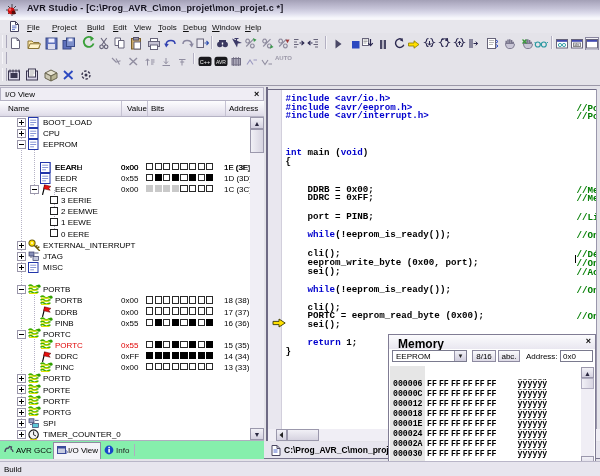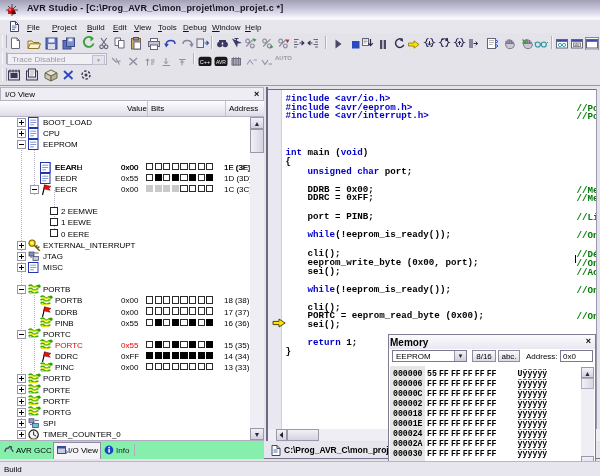--- a/index.html
+++ b/index.html
@@ -61,21 +61,21 @@
 .cl{position:absolute;left:18px;font-size:9.2px;line-height:9.2px;font-family:"Liberation Mono",monospace;font-weight:bold;color:#000;white-space:pre;}
 .kw{color:#0000cd;}
 .cm{position:absolute;left:309px;color:#007d00;font-size:9.2px;font-family:"Liberation Mono",monospace;font-weight:bold;white-space:pre;}
 #hscroll{position:absolute;left:3.5px;top:342px;width:332.5px;height:12px;background:#f0eef5;}
 #hthumb{position:absolute;left:19px;top:0;width:32px;height:12px;background:linear-gradient(to bottom,#f1f0f6,#d6d3e0);border:1px solid #9b98ac;box-sizing:border-box;}
 #edtabs{position:absolute;left:0px;top:355px;width:336px;height:15.5px;background:#e7e5ee;border-bottom:1.5px solid #77738c;}
 #edtabs span{position:absolute;left:20px;top:3px;font-size:8.5px;font-weight:bold;color:#000;}
 
 #memwin{left:388px;top:334px;width:208px;height:136.5px;background:#fff;border:1px solid #807c94;box-sizing:border-box;}
 #memtitle{position:absolute;left:0;top:0;width:100%;height:14px;background:linear-gradient(to bottom,#fbfbfd,#e9e7f0);}
-#memtitle b{position:absolute;left:1px;top:2px;font-size:10px;color:#000;}
+#memtitle b{position:absolute;left:9px;top:2px;font-size:12px;color:#000;}
 #memx{position:absolute;right:4px;top:1px;font-size:9px;font-weight:bold;color:#000;}
 #memcombo{position:absolute;left:3px;top:15px;width:75px;height:12px;background:#fff;border:1px solid #7a7a8e;box-sizing:border-box;font-size:8px;}
 #memcombo em{font-style:normal;position:absolute;left:3px;top:1px;color:#000;}
 #memcbtn{position:absolute;right:0;top:0;width:11px;height:10px;background:linear-gradient(to bottom,#f2f1f7,#cfccdc);border-left:1px solid #9a97ab;font-size:6px;text-align:center;line-height:10px;color:#222;}
 .mbtn{position:absolute;top:15px;height:12px;background:linear-gradient(to bottom,#fafafc,#dddae6);border:1px solid #8d8aa0;box-sizing:border-box;font-size:8px;text-align:center;line-height:11px;color:#000;}
 #memaddrlbl{position:absolute;left:137px;top:17px;font-size:8px;color:#000;}
 #memfield{position:absolute;left:171px;top:15px;width:33px;height:12px;background:#fff;border:1px solid #7a7a8e;box-sizing:border-box;font-size:8px;}
 #memfield em{font-style:normal;position:absolute;left:2px;top:1px;color:#000;}
 #memgrid{position:absolute;left:1px;top:31px;width:192px;height:104px;overflow:hidden;}
 #memacol{position:absolute;left:0;top:0;width:35px;height:104px;background:#e6e6e6;}
@@ -274,24 +274,20 @@
         <text x="7" y="9" font-size="3" fill="#333" text-anchor="middle">abc</text>
       </svg></div>
     <div class="ic" style="left:585.0px;top:2.5px;width:14px;height:13px"><svg width="14" height="13" viewBox="0 0 14 13">
         <rect x="0.5" y="0.5" width="13" height="12.5" fill="#f4f3f8" stroke="#8a87a0"></rect>
         <rect x="1.5" y="2.5" width="11" height="8.5" fill="#fff" stroke="#67647a"></rect>
         <rect x="2" y="3" width="10" height="1.8" fill="#4048b0"></rect>
       </svg></div>
   </div>
 <div class="abs tbrow" id="tb2">
     <div class="grip" style="top:1px;height:12px"></div>
-    <div style="position:absolute;left:7px;top:1.5px;width:100px;height:12px;background:#f0eff4;border:1px solid #b5b2c4;box-sizing:border-box;">
-      <span style="position:absolute;left:4px;top:1.5px;font-size:8px;color:#9b98a8;">Trace Disabled</span>
-      <span style="position:absolute;right:1px;top:1px;width:11px;height:8px;background:#e4e2ec;border:1px solid #c2bfd0;font-size:5px;color:#999;text-align:center;line-height:8px;">▼</span>
-    </div>
     <div class="ic" style="left:110px;top:2px;width:13px;height:11px"><svg width="13" height="11" viewBox="0 0 13 11">
         <path d="M2 2 l4.5 4.5 M6 2.5 l3.5 6 m-3 -2.5 l4 -1.2" stroke="#908da0" stroke-width="1.1" fill="none"></path>
       </svg></div>
     <div class="ic" style="left:127px;top:2px;width:13px;height:11px"><svg width="13" height="11" viewBox="0 0 13 11">
         <path d="M2.5 2 L10 9 M10 2 L2.5 9" stroke="#908da0" stroke-width="1.4"></path>
       </svg></div>
     <div class="ic" style="left:144px;top:2px;width:13px;height:11px"><svg width="13" height="11" viewBox="0 0 13 11">
         <path d="M3.5 9.5 V3 m-1.8 2 L3.5 2.8 l1.8 2.2 M7 4 h3.5 M7 6 h3.5 M7 8 h2.5" stroke="#908da0" stroke-width="1" fill="none"></path>
       </svg></div>
     <div class="ic" style="left:160px;top:2px;width:13px;height:11px"><svg width="13" height="11" viewBox="0 0 13 11">
@@ -345,20 +341,23 @@
         <circle cx="7" cy="7" r="4" fill="none" stroke="#3a3750" stroke-width="1.4" stroke-dasharray="2.5 1.6"></circle>
         <circle cx="7" cy="7" r="1.5" fill="#3a3750"></circle>
       </svg></div>
   </div>
 <div class="abs" id="darkline"></div>
 <div class="abs" id="ptitle">
     <span class="t">I/O View</span>
     <span id="pclose">×</span>
   </div>
 <div class="abs" id="phead">
+  <div class="hcell" style="left:0;width:121px">
+      <i style="left:8px">Name</i>
+    </div>
   <div class="hcell" style="left:121px;width:26px">
       <i style="left:6px">Value</i>
     </div>
   <div class="hcell" style="left:147px;width:78px">
       <i style="left:4px">Bits</i>
     </div>
   <div class="hcell" style="left:225px;width:39px;border-right:none">
       <i style="left:4px">Address</i>
     </div>
 </div>
@@ -461,20 +460,24 @@
         <span class="bsq bg" style="left:0.00px"></span>
         <span class="bsq bg" style="left:8.60px"></span>
         <span class="bsq bg" style="left:17.20px"></span>
         <span class="bsq bg" style="left:25.80px"></span>
         <span class="bsq b0" style="left:34.40px"></span>
         <span class="bsq b0" style="left:43.00px"></span>
         <span class="bsq b0" style="left:51.60px"></span>
         <span class="bsq b0" style="left:60.20px"></span>
       </span>
       <span class="addr">1C (3C)</span>
+    </div>
+    <div class="trow" style="top:77.98px">
+      <span style="position:absolute;left:50px;top:1px;width:8px;height:8px;background:#fff;border:1px solid #222;box-sizing:border-box;"></span>
+      <span class="lbl" style="left:61px">3 EERIE</span>
     </div>
     <div class="trow" style="top:89.12px">
       <span style="position:absolute;left:50px;top:1px;width:8px;height:8px;background:#fff;border:1px solid #222;box-sizing:border-box;"></span>
       <span class="lbl" style="left:61px">2 EEMWE</span>
     </div>
     <div class="trow" style="top:100.26px">
       <span style="position:absolute;left:50px;top:1px;width:8px;height:8px;background:#fff;border:1px solid #222;box-sizing:border-box;"></span>
       <span class="lbl" style="left:61px">1 EEWE</span>
     </div>
     <div class="trow" style="top:111.40px">
@@ -749,21 +752,20 @@
   <div id="edright"></div>
   <div id="edwhite">
       <div id="edmargin"></div>
       <div class="cl" style="top:3.90px"><span class="kw">#include &lt;avr/io.h&gt;</span></div>
       <div class="cl" style="top:12.60px"><span class="kw">#include &lt;avr/eeprom.h&gt;</span></div>
       <div class="cm" style="top:12.60px">//Pou</div>
       <div class="cl" style="top:21.30px"><span class="kw">#include &lt;avr/interrupt.h&gt;</span></div>
       <div class="cm" style="top:21.30px">//Pou</div>
       <div class="cl" style="top:58.20px"><span class="kw">int</span> main (<span class="kw">void</span>)</div>
       <div class="cl" style="top:67.00px">{</div>
-      <div class="cl" style="top:77.00px">    <span class="kw">unsigned char</span> port;</div>
       <div class="cl" style="top:94.70px">    DDRB = 0x00;</div>
       <div class="cm" style="top:94.70px">//Met</div>
       <div class="cl" style="top:103.40px">    DDRC = 0xFF;</div>
       <div class="cm" style="top:103.40px">//Met</div>
       <div class="cl" style="top:121.90px">    port = PINB;</div>
       <div class="cm" style="top:121.90px">//Lir</div>
       <div class="cl" style="top:139.90px">    <span class="kw">while</span>(!eeprom_is_ready());</div>
       <div class="cm" style="top:139.90px">//On </div>
       <div class="cl" style="top:158.60px">    cli();</div>
       <div class="cm" style="top:158.60px">//Dés</div>
@@ -809,37 +811,32 @@
       <div id="memcbtn">▼</div>
     </div>
   <div class="mbtn" style="left:83px;width:24px">8/16</div>
   <div class="mbtn" style="left:109px;width:22px">abc.</div>
   <div id="memaddrlbl">Address:</div>
   <div id="memfield">
       <em>0x0</em>
     </div>
   <div id="memgrid">
       <div id="memacol"></div>
-      <div class="mrow" style="top:2.20px">
-        <span class="ma">000000</span>
-        <span class="mh">55 FF FF FF FF FF</span>
-        <span class="mc">Uÿÿÿÿÿ</span>
-      </div>
       <div class="mrow" style="top:12.13px">
         <span class="ma">000006</span>
         <span class="mh">FF FF FF FF FF FF</span>
         <span class="mc">ÿÿÿÿÿÿ</span>
       </div>
       <div class="mrow" style="top:22.06px">
         <span class="ma">00000C</span>
         <span class="mh">FF FF FF FF FF FF</span>
         <span class="mc">ÿÿÿÿÿÿ</span>
       </div>
       <div class="mrow" style="top:31.99px">
-        <span class="ma">000002</span>
+        <span class="ma">000012</span>
         <span class="mh">FF FF FF FF FF FF</span>
         <span class="mc">ÿÿÿÿÿÿ</span>
       </div>
       <div class="mrow" style="top:41.92px">
         <span class="ma">000018</span>
         <span class="mh">FF FF FF FF FF FF</span>
         <span class="mc">ÿÿÿÿÿÿ</span>
       </div>
       <div class="mrow" style="top:51.85px">
         <span class="ma">00001E</span>

